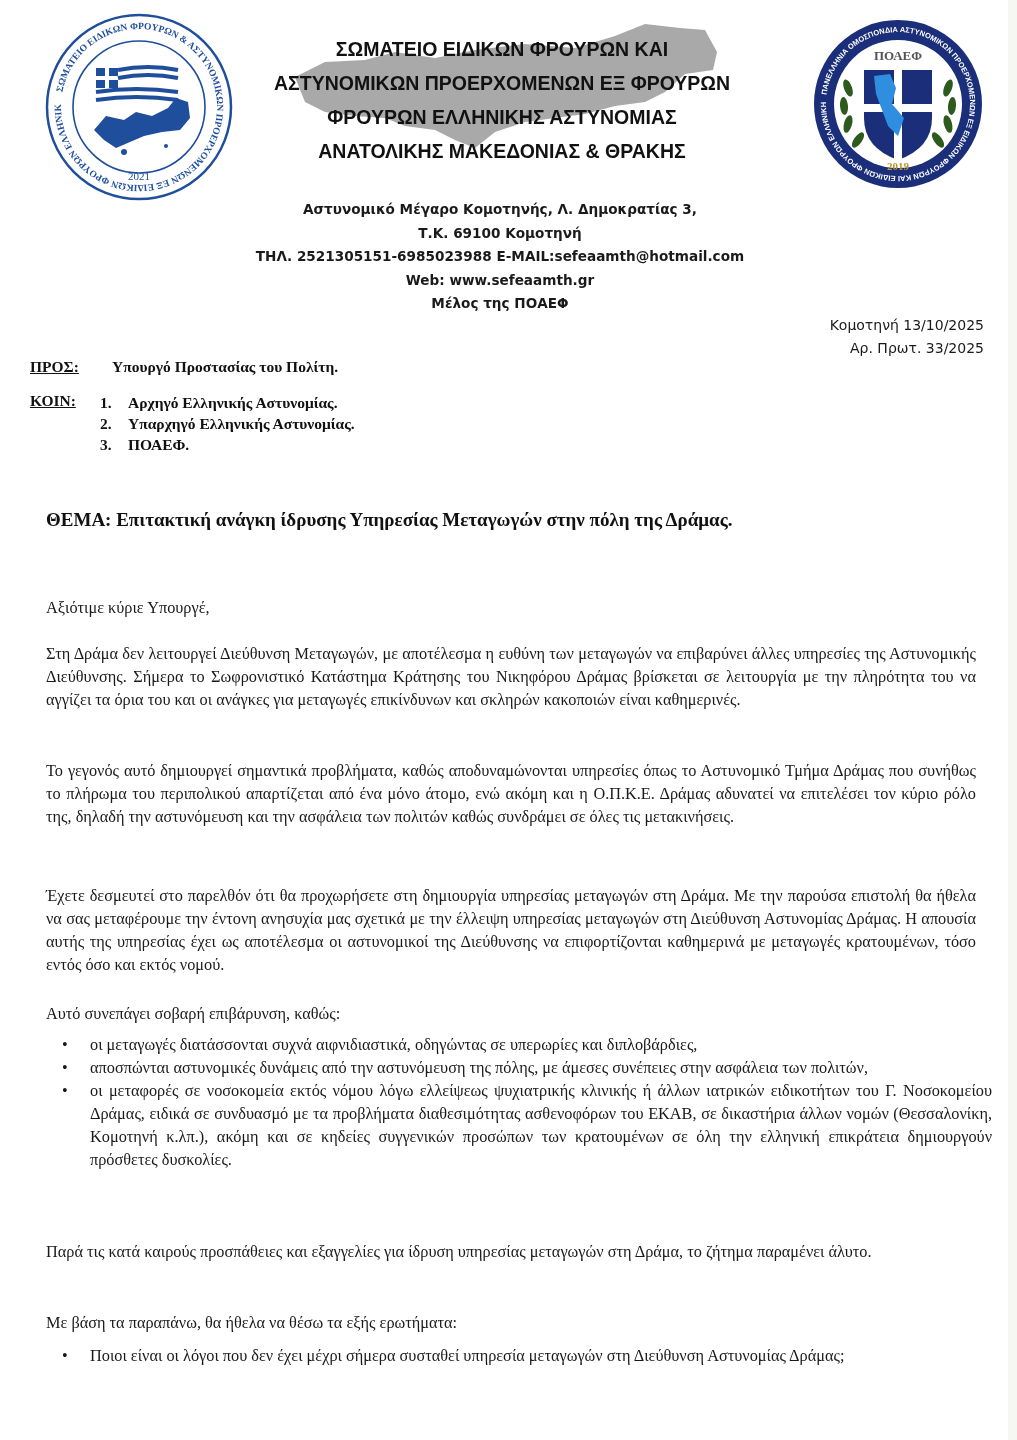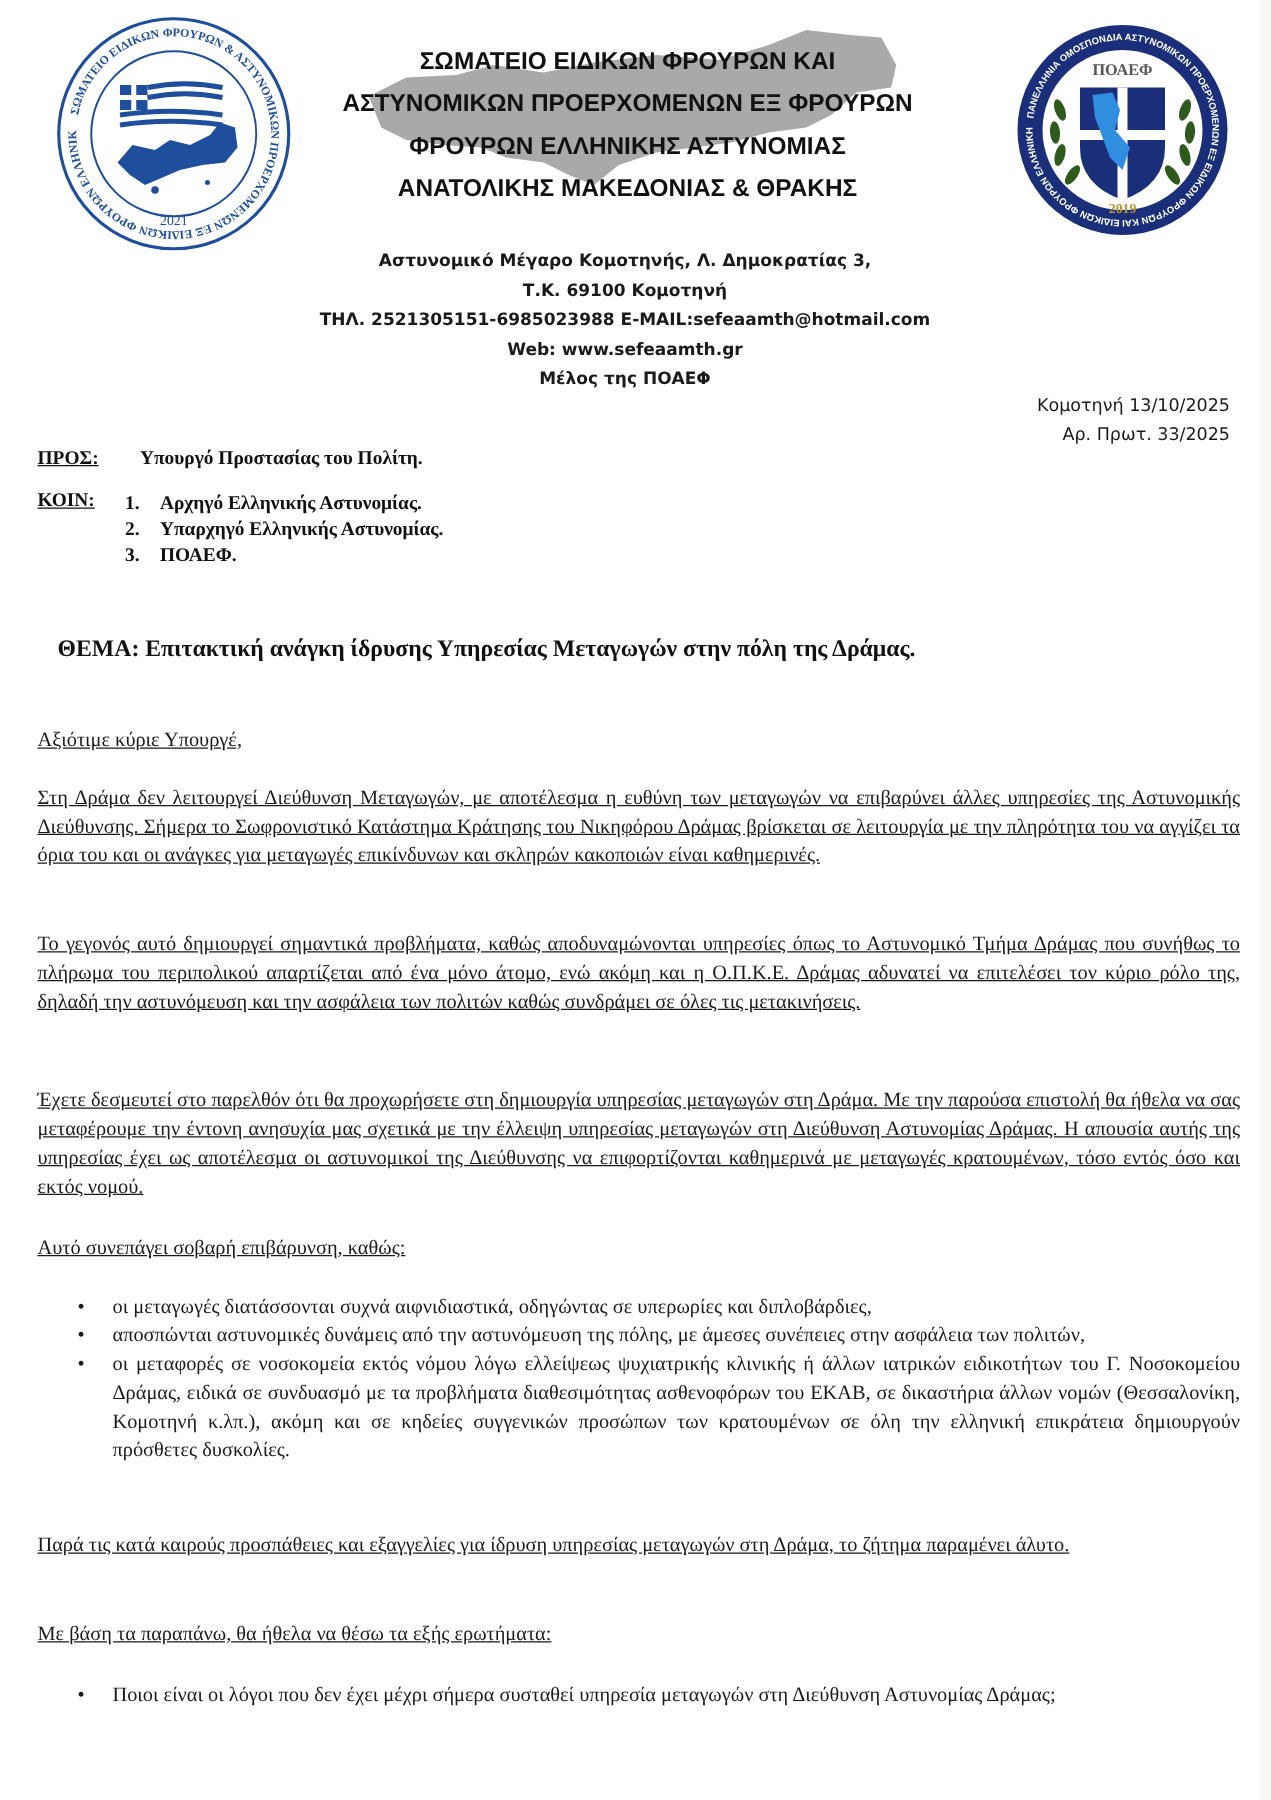--- a/index.html
+++ b/index.html
@@ -27,21 +27,21 @@
   .recip .lbl { text-decoration: underline; display: inline-block; width: 82px; }
   .pros { top: 358px; }
   .koin { top: 392px; }
   .koin-list { position: absolute; left: 100px; top: 392px; font-family: "Liberation Serif", serif; font-weight: bold; font-size: 15.5px; line-height: 21px; color: #111; }
   .koin-list .row { white-space: nowrap; }
   .koin-list .num { display: inline-block; width: 28px; }
 
   .subject { position: absolute; left: 30px; top: 509px; font-family: "Liberation Serif", serif; font-weight: bold; font-size: 19px; color: #111; white-space: nowrap; margin-left: 16px; }
 
   .body { position: absolute; left: 30px; width: 962px; font-family: "Liberation Serif", serif; font-size: 16.3px; line-height: 23px; color: #1a1a1a; text-align: justify; }
-  .body p { margin: 0; text-decoration: underline; }
+  .body p { margin: 16px; }
   .salutation { top: 580px; }
   .p1 { top: 626px; }
   .p2 { top: 743px; }
   .p3 { top: 868px; }
   .p4 { top: 986px; }
   .bullets1 { position: absolute; left: 30px; top: 1033px; width: 962px; font-family: "Liberation Serif", serif; font-size: 16.3px; line-height: 23px; color: #1a1a1a; }
   .bullet { position: relative; padding-left: 60px; text-align: justify; }
   .bullet .dot { position: absolute; left: 32px; top: 0; }
   .p5 { top: 1224px; }
   .p6 { top: 1295px; }

